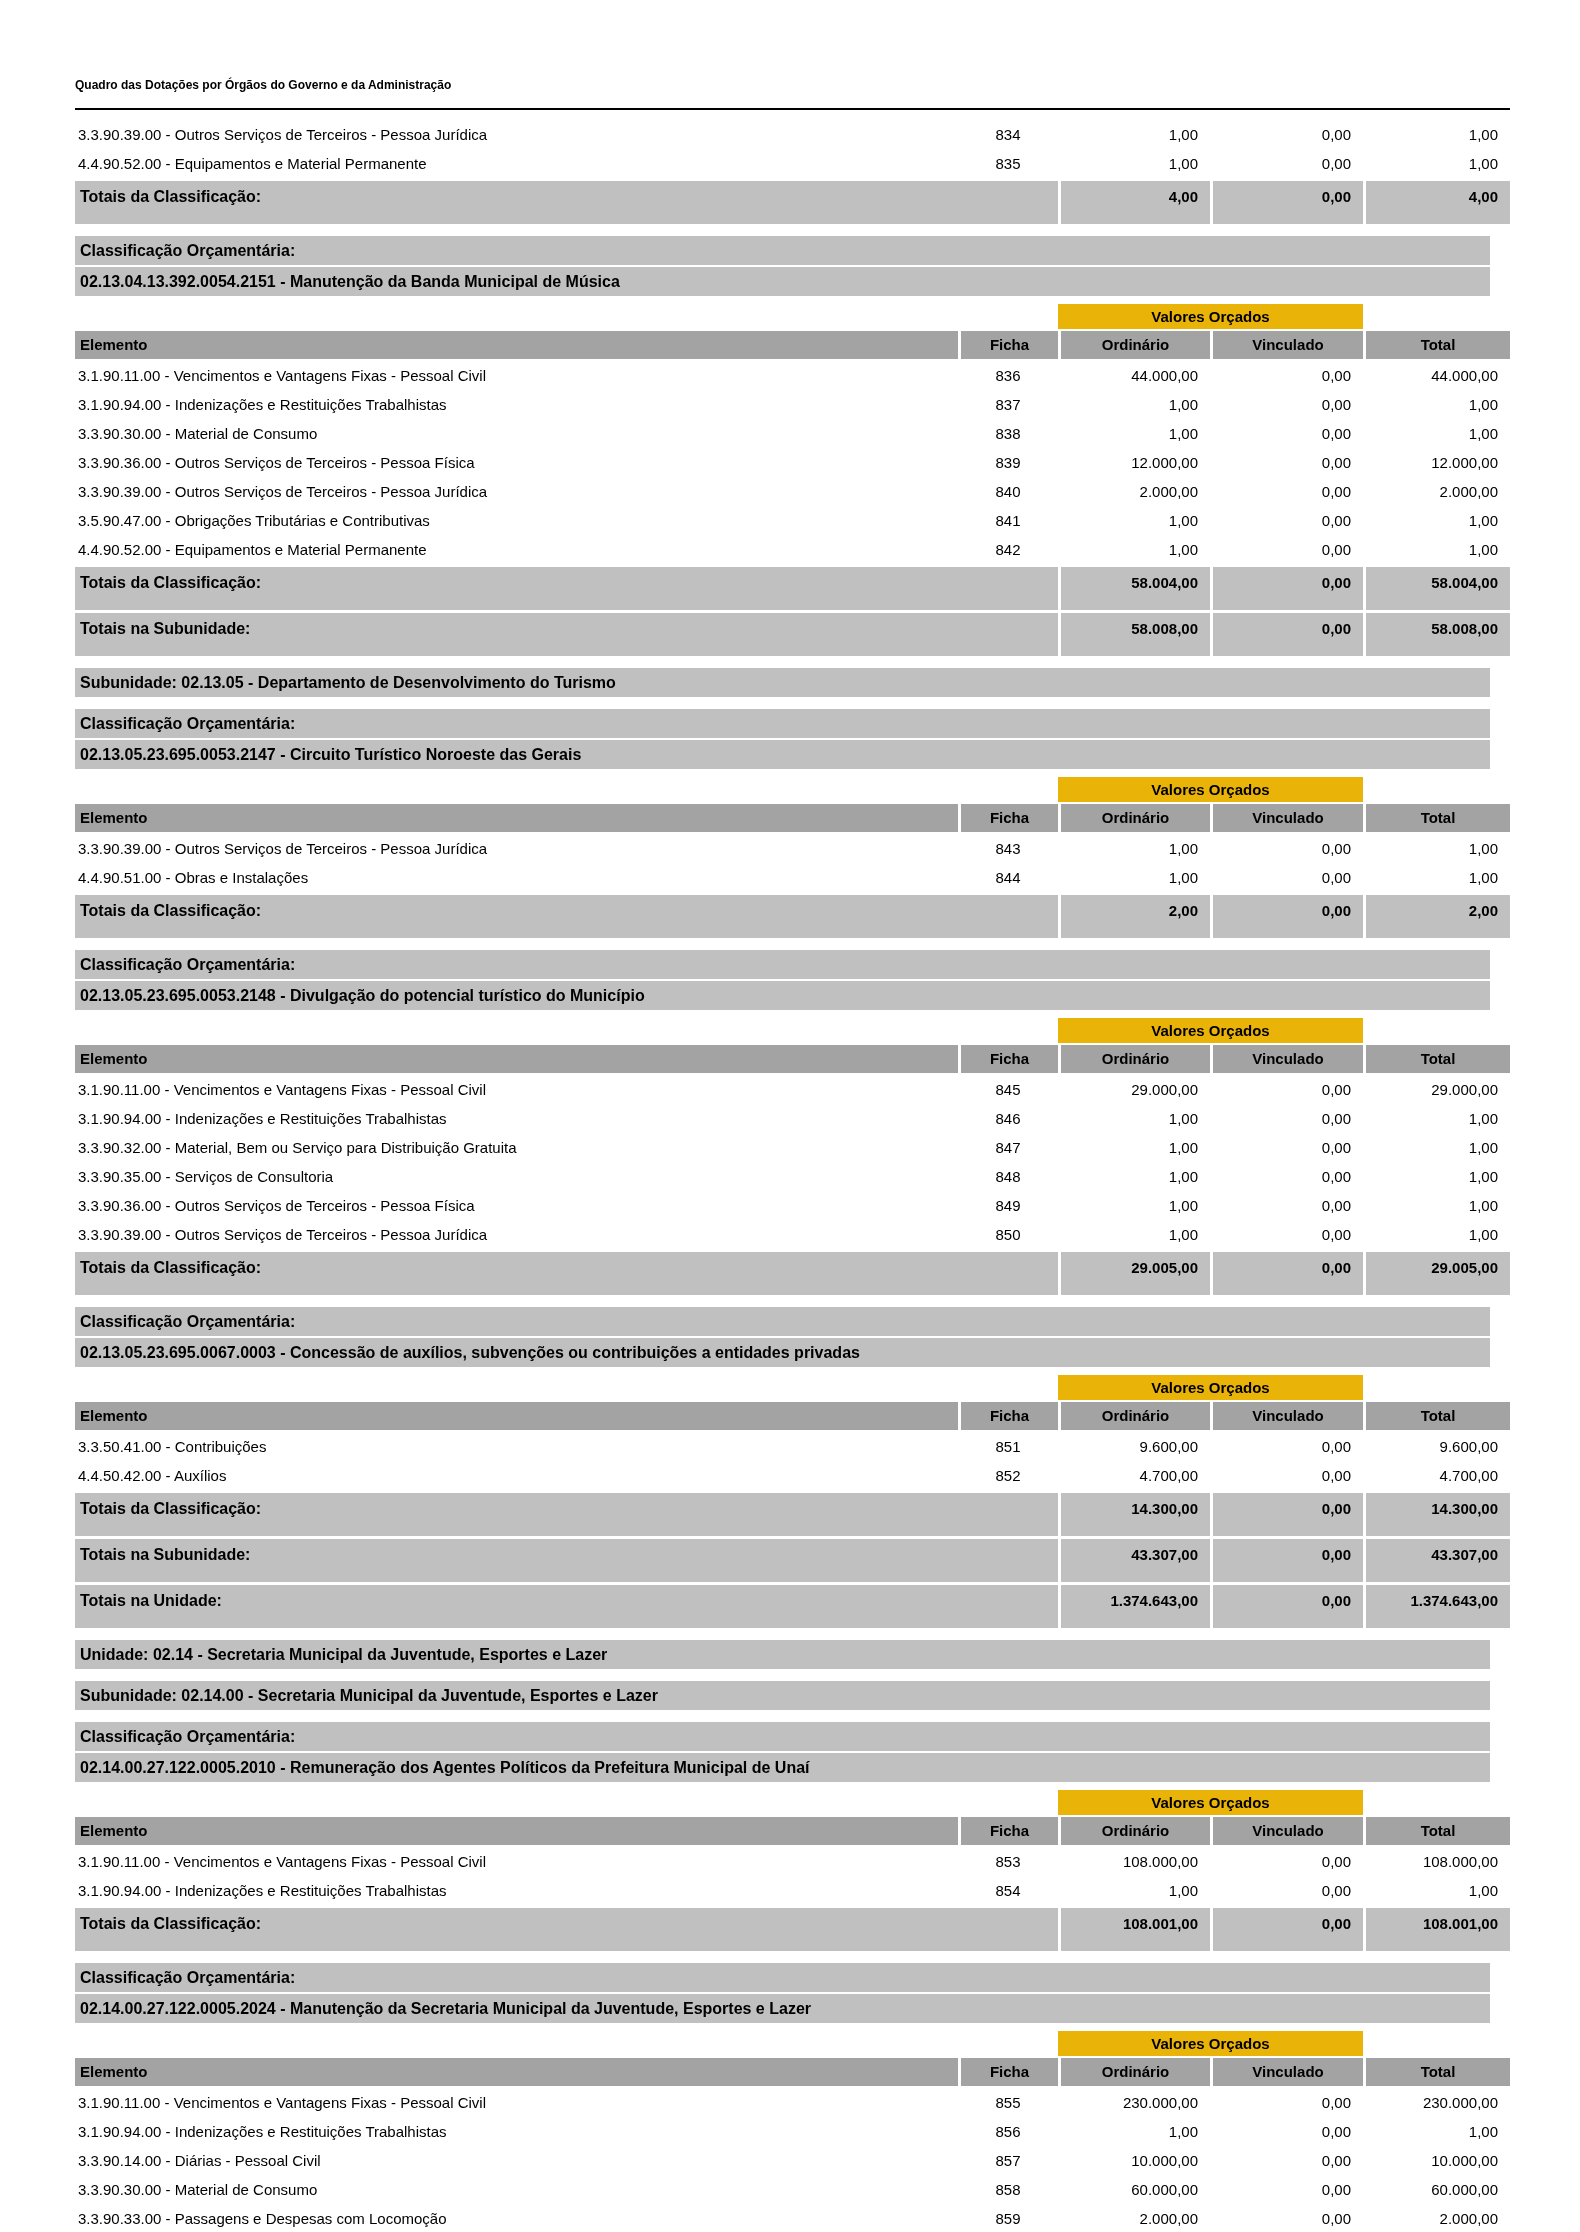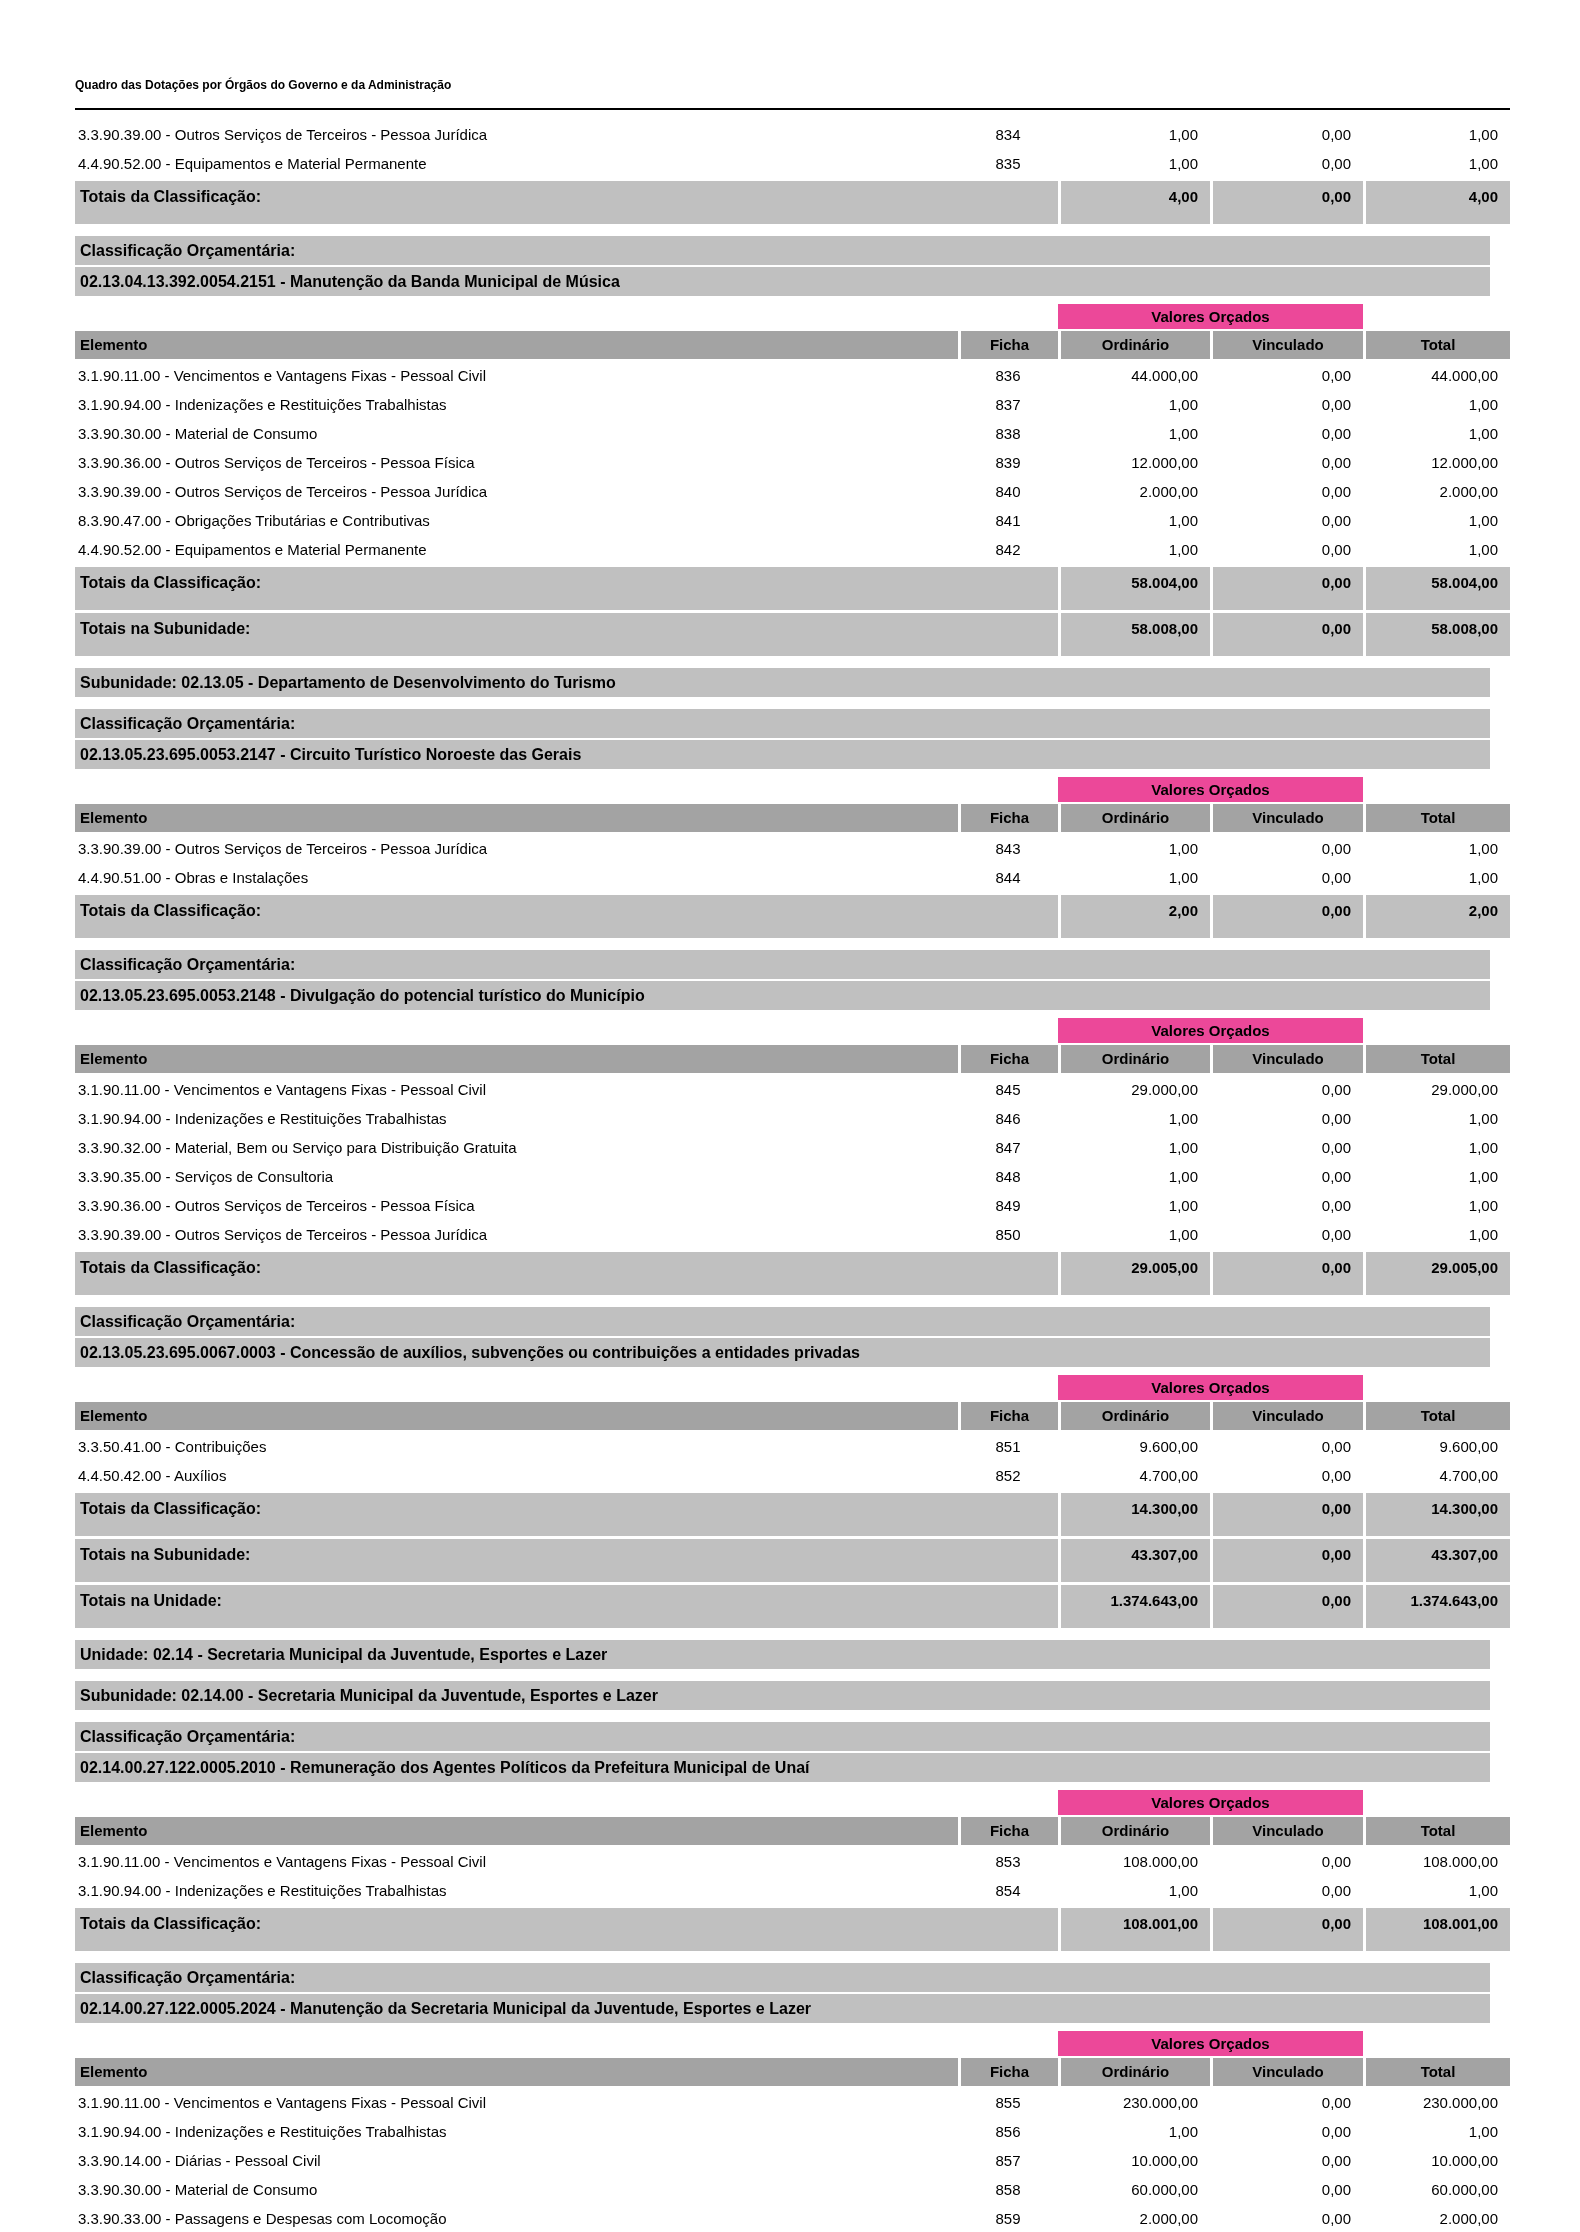--- a/index.html
+++ b/index.html
@@ -19,21 +19,21 @@
 
   
   .section { margin-top: 12px; }
   .bar { background: #c0c0c0; height: 29px; line-height: 29px; font-weight: bold;
          font-size: 16px; padding-left: 5px; width: 1415px; overflow: hidden; white-space: nowrap; }
   .section .bar-label { margin-bottom: 2px; }
   .unitbar { margin-top: 12px; }
 
   
   .tablehead { margin-top: 8px; }
-  .banner { grid-column: 3 / 5; background: #ec4899; height: 25px; line-height: 25px;
+  .banner { grid-column: 3 / 5; background: #eab308; height: 25px; line-height: 25px;
             text-align: center; font-weight: bold; font-size: 15px; }
   .cols { margin-top: 2px; }
   .hcell { background: #a3a3a3; height: 28px; line-height: 28px; font-weight: bold; font-size: 15px; }
   .h-elemento { padding-left: 5px; }
   .h-ficha, .h-ordinario, .h-vinculado, .h-total { text-align: center; border-left: 3px solid #fff; }
 
   
   .rows-block { margin-top: 2px; }
   .trow { height: 29px; line-height: 29px; font-size: 15px; }
   .c-elemento { padding-left: 3px; white-space: nowrap; overflow: hidden; }
@@ -126,21 +126,21 @@
     <div class="cell c-total">12.000,00</div>
   </div>
       <div class="trow">
     <div class="cell c-elemento">3.3.90.39.00 - Outros Serviços de Terceiros - Pessoa Jurídica</div>
     <div class="cell c-ficha">840</div>
     <div class="cell c-ordinario">2.000,00</div>
     <div class="cell c-vinculado">0,00</div>
     <div class="cell c-total">2.000,00</div>
   </div>
       <div class="trow">
-    <div class="cell c-elemento">8.3.90.47.00 - Obrigações Tributárias e Contributivas</div>
+    <div class="cell c-elemento">3.5.90.47.00 - Obrigações Tributárias e Contributivas</div>
     <div class="cell c-ficha">841</div>
     <div class="cell c-ordinario">1,00</div>
     <div class="cell c-vinculado">0,00</div>
     <div class="cell c-total">1,00</div>
   </div>
       <div class="trow">
     <div class="cell c-elemento">4.4.90.52.00 - Equipamentos e Material Permanente</div>
     <div class="cell c-ficha">842</div>
     <div class="cell c-ordinario">1,00</div>
     <div class="cell c-vinculado">0,00</div>

